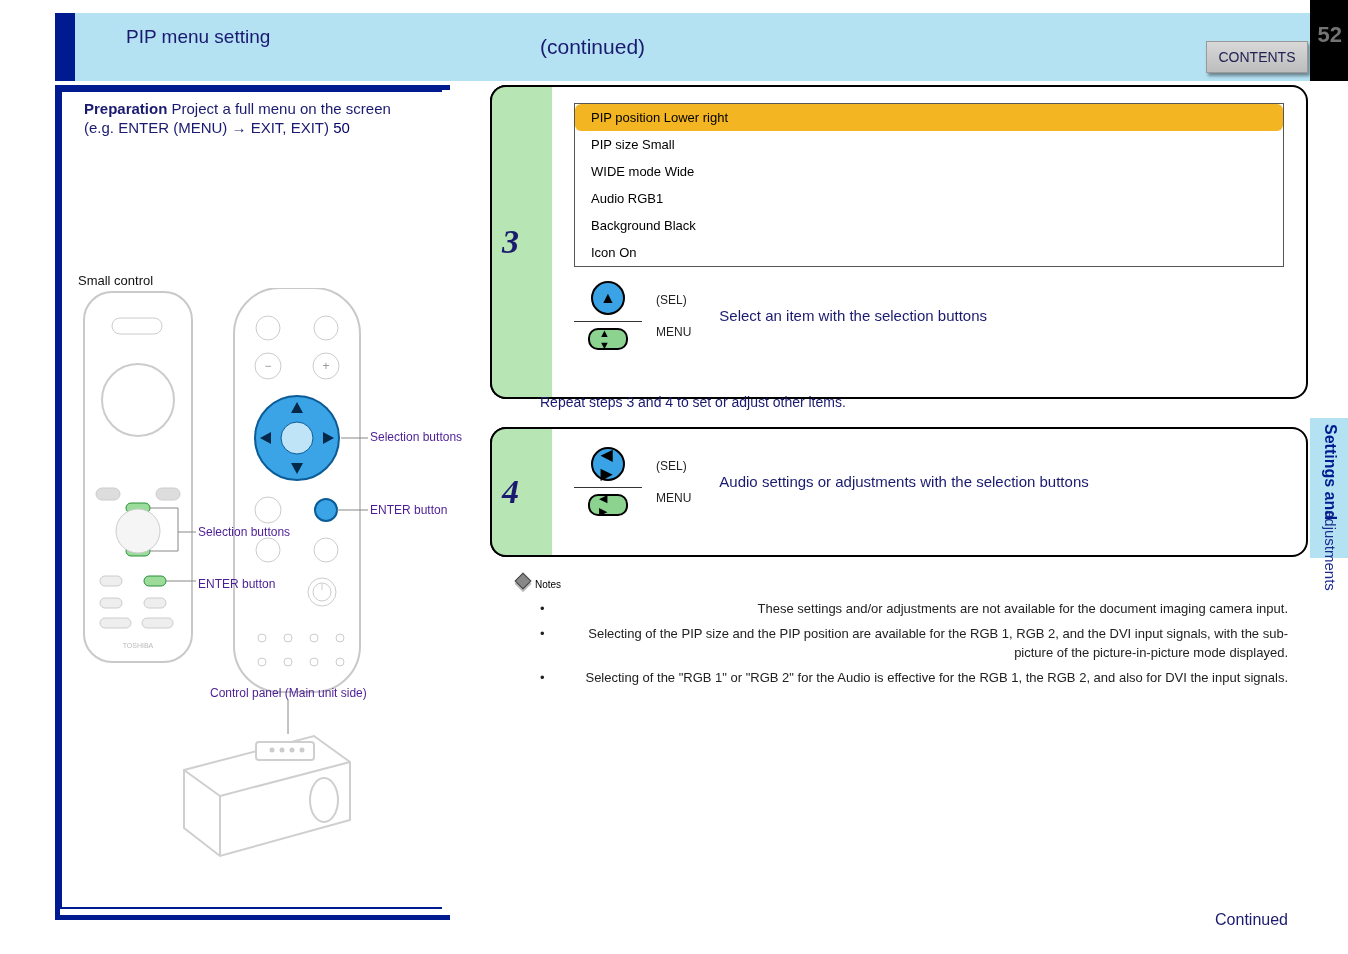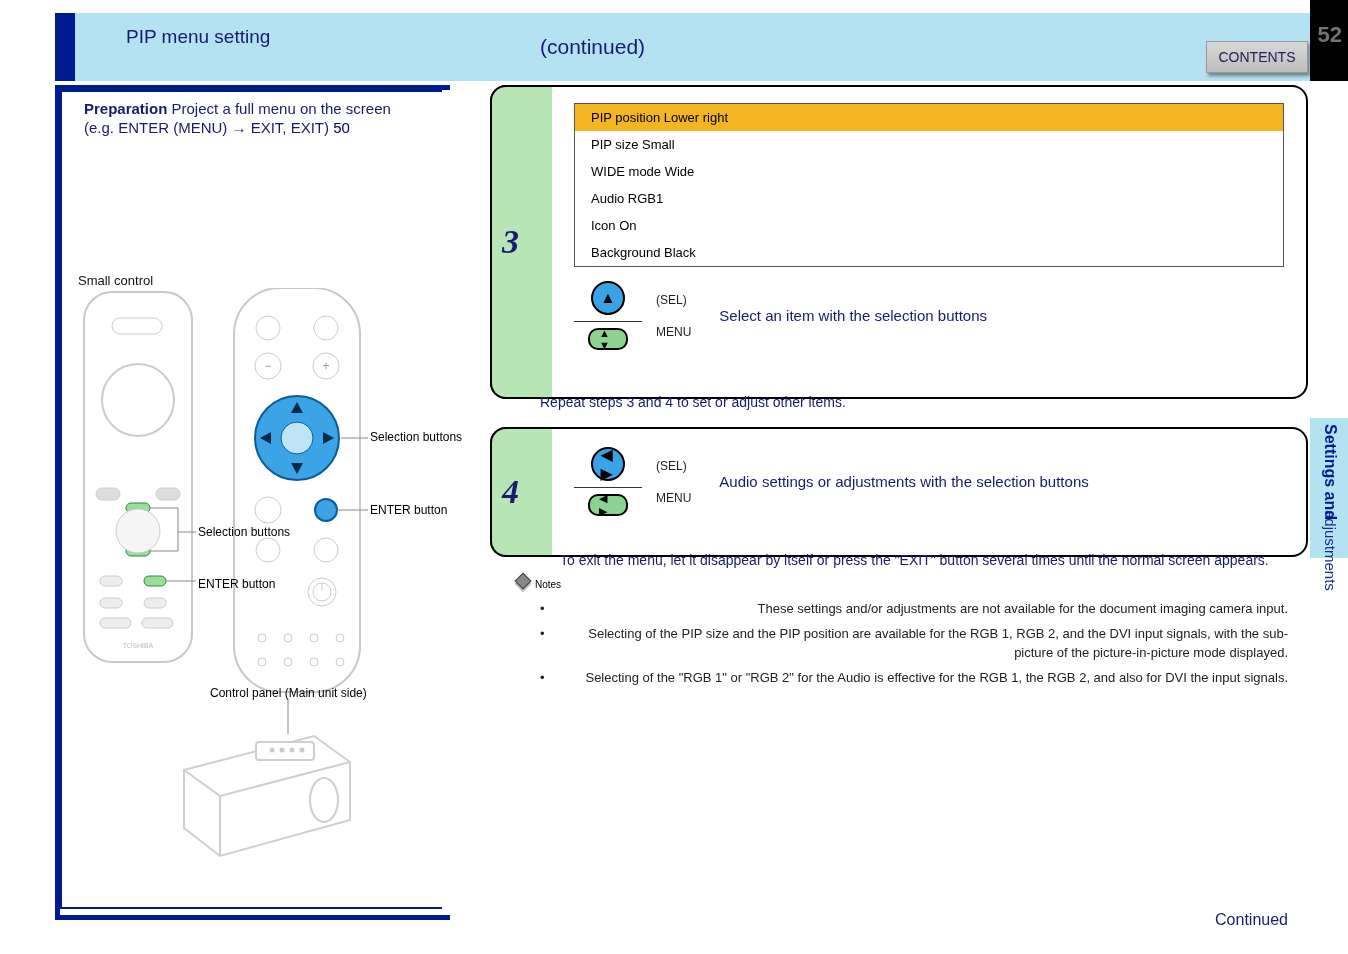--- a/index.html
+++ b/index.html
@@ -18,29 +18,29 @@
     font-size:16px;white-space:nowrap;color:#001a8f;font-weight:bold;}
   .tab-text2{transform:rotate(90deg);transform-origin:left top;position:absolute;left:29px;top:92px;
     font-size:15px;white-space:nowrap;color:#1a2a8f;}
   .main-frame{position:absolute;left:55px;top:85px;width:390px;height:825px;background:#fff;
     border-top:5px solid #001a8f;border-left:5px solid #001a8f;border-bottom:5px solid #001a8f;}
   .main-frame-inner{position:absolute;left:60px;top:90px;width:380px;height:815px;
     border-top:2px solid #001a8f;border-left:2px solid #001a8f;border-bottom:2px solid #001a8f;pointer-events:none;}
   .left-title{position:absolute;left:84px;top:100px;font-size:15px;color:#1a1a70;width:340px;line-height:1.25;}
   .left-title .kind{font-size:15px;}
   .left-h{position:absolute;left:78px;top:273px;font-size:13px;color:#111;}
-  .callout{position:absolute;font-size:12px;color:#000000;text-align:center;}
+  .callout{position:absolute;font-size:12px;color:#4c1d95;text-align:center;}
   svg{position:absolute;}
   .right-col{position:absolute;left:490px;top:85px;right:40px;}
   .card{position:relative;border:2px solid #000;border-radius:16px;margin-bottom:18px;}
   .card-greentab{position:absolute;left:-2px;top:-2px;width:60px;bottom:-2px;background:#b7e6b4;border-radius:16px 0 0 16px;border:2px solid #000;border-right:none;}
   .step-num{position:absolute;left:10px;top:50%;transform:translateY(-50%);font-size:34px;font-weight:bold;color:#1a1a70;font-family:Georgia,serif;font-style:italic;}
   .card-body{margin-left:60px;padding:16px 22px 16px 22px;}
   .osd{border:1px solid #555;background:#fff;padding:0;}
-  .osd-row{font-size:13px;padding:6px 16px;}
+  .osd-row{font-size:13px;padding:6px 16px;border-radius:6px;}
   .osd-row.hl{background:#f3b521;}
   .card2{position:relative;}
   .btnrow{display:flex;align-items:center;gap:14px;margin-top:10px;}
   .circ{width:30px;height:30px;border-radius:50%;border:2px solid #000;background:#3aa3e6;position:relative;flex:none;}
   .circ .v{position:absolute;left:50%;top:50%;transform:translate(-50%,-50%);font-size:16px;}
   .pill{width:36px;height:18px;border-radius:10px;border:2px solid #000;background:#8bd38f;flex:none;position:relative;}
   .pill .v{position:absolute;left:50%;top:50%;transform:translate(-50%,-50%);font-size:11px;}
   .divline{border:none;border-top:1px solid #333;margin:6px 0 6px 0;width:68px;}
   .btn-label{font-size:12px;color:#222;}
   .step-text{font-size:15px;color:#1a1a70;}
@@ -166,22 +166,22 @@
     <div class="card" style="height:310px;">
       <div class="card-greentab">
           <div class="step-num">3</div>
         </div>
       <div class="card-body">
         <div class="osd">
           <div class="osd-row hl">PIP position      Lower right</div>
           <div class="osd-row">PIP size          Small</div>
           <div class="osd-row">WIDE mode         Wide</div>
           <div class="osd-row">Audio             RGB1</div>
+          <div class="osd-row">Background        Black</div>
           <div class="osd-row">Icon              On</div>
-          <div class="osd-row">Background        Black</div>
         </div>
         <div class="btnrow" style="margin-top:14px;">
           <div style="display:flex;flex-direction:column;align-items:center;">
             <div class="circ">
                 <span class="v">▲<br></span>
               </div>
             <hr class="divline">
             <div class="pill">
                 <span class="v">▲ ▼</span>
               </div>
@@ -218,21 +218,20 @@
           </div>
           <div class="step-text" style="margin-left:14px;">Audio settings or adjustments with the selection buttons</div>
         </div>
       </div>
     </div>
 
   </div>
 
   <div class="instr" style="position:absolute;left:540px;top:398px;">Repeat steps 3 and 4 to set or adjust other items.</div>
 
-  <div class="instr" style="position:absolute;left:560px;top:556px;right:60px;">To exit the menu, let it disappear by itself or press the "EXIT" button several times until the normal screen appears.</div>
 
   <style>
     
     .right-col .card:nth-child(1){height:300px;}
     .right-col .card:nth-child(2){margin-top:28px;}
   </style>
 
   <div class="notes-h">
     <span class="bullet-sq"></span><span>Notes</span>
   </div>

